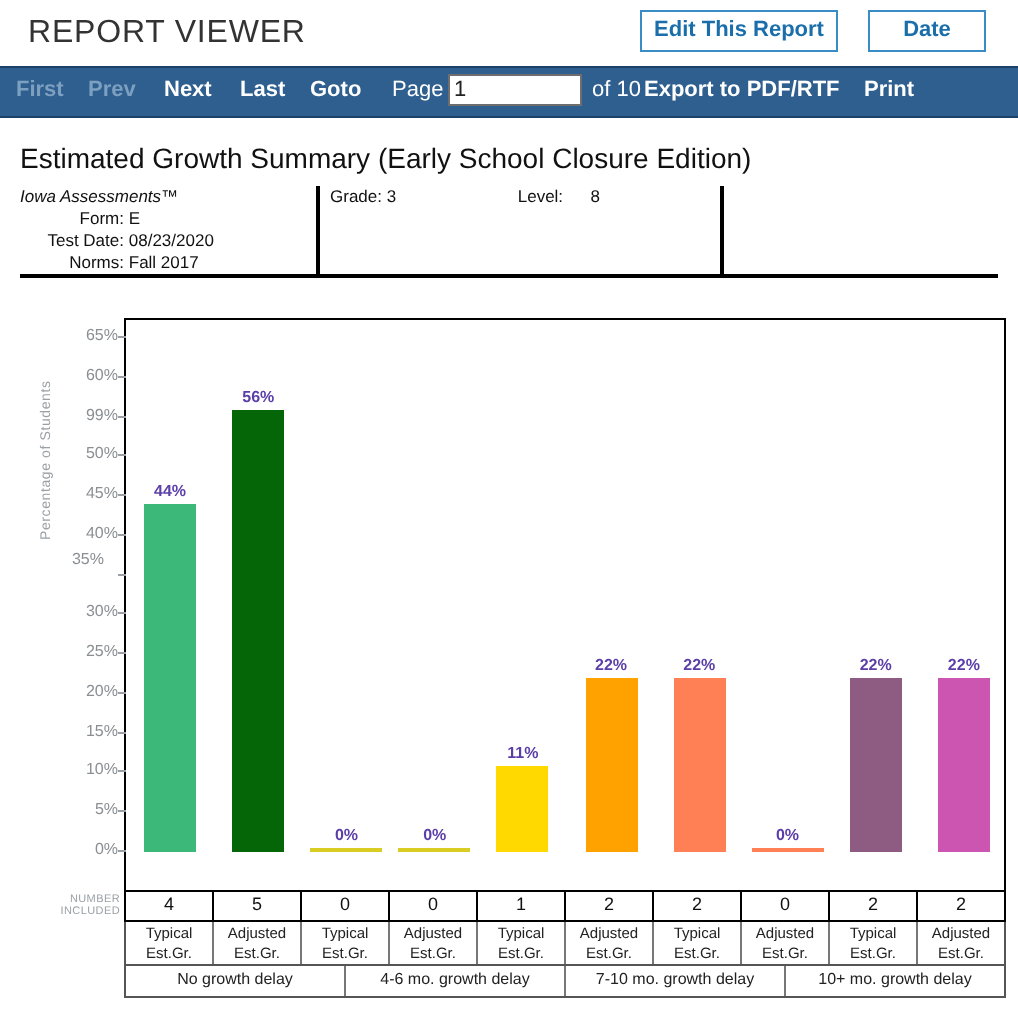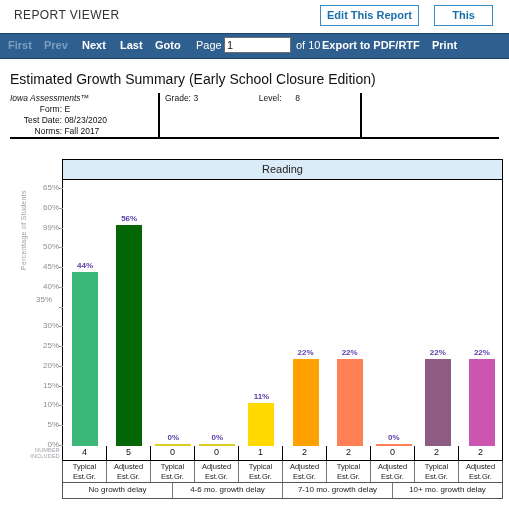--- a/index.html
+++ b/index.html
@@ -13,21 +13,21 @@
 
   
   .topbar{
     position:relative;
     height:33px;
     background:#ffffff;
     border-bottom:none;
   }
   .viewer-title{
     position:absolute;left:14px;top:8px;
-    font-size:12px;color:#333333;letter-spacing:.4px;
+    font-size:16px;color:#333333;letter-spacing:.4px;
   }
   .btn{
     position:absolute;top:5px;
     height:21px;line-height:19px;
     background:#ffffff;
     border:1px solid #3a8dc4;
     color:#1a6fab;
     font-size:11px;font-weight:bold;
     text-align:center;
     box-sizing:border-box;
@@ -185,21 +185,21 @@
     box-sizing:border-box;
   }
   .groupcell:last-child{border-right:none;}
 </style>
 </head>
 <body>
 
 <div class="topbar">
   <div class="viewer-title">REPORT VIEWER</div>
   <div class="btn btn-edit">Edit This Report</div>
-  <div class="btn btn-close">This</div>
+  <div class="btn btn-close">Date</div>
 </div>
 
 <div class="navbar">
   <span class="nav-link nav-first nav-disabled">First</span>
   <span class="nav-link nav-prev nav-disabled">Prev</span>
   <span class="nav-link nav-next">Next</span>
   <span class="nav-link nav-last">Last</span>
   <span class="nav-link nav-goto">Goto</span>
   <span class="nav-link nav-pagelbl">Page</span>
   <input class="page-input" type="text" value="1" style="">
@@ -245,21 +245,20 @@
   <div class="hline"></div>
 </div>
 
 <div class="yaxis-caption">Percentage of Students</div>
 <div class="numinc">
   <div>NUMBER</div>
   <div>INCLUDED</div>
 </div>
 
 <div class="chart">
-  <div class="chart-title">Reading</div>
   <div class="plot" id="plot">
       <div class="gridtick" style="top: 265px;"></div>
       <div class="ylabel-row" style="top: 265px;">0%</div>
       <div class="gridtick" style="top: 245.231px;"></div>
       <div class="ylabel-row" style="top: 245.231px;">5%</div>
       <div class="gridtick" style="top: 225.462px;"></div>
       <div class="ylabel-row" style="top: 225.462px;">10%</div>
       <div class="gridtick" style="top: 205.692px;"></div>
       <div class="ylabel-row" style="top: 205.692px;">15%</div>
       <div class="gridtick" style="top: 185.923px;"></div>

